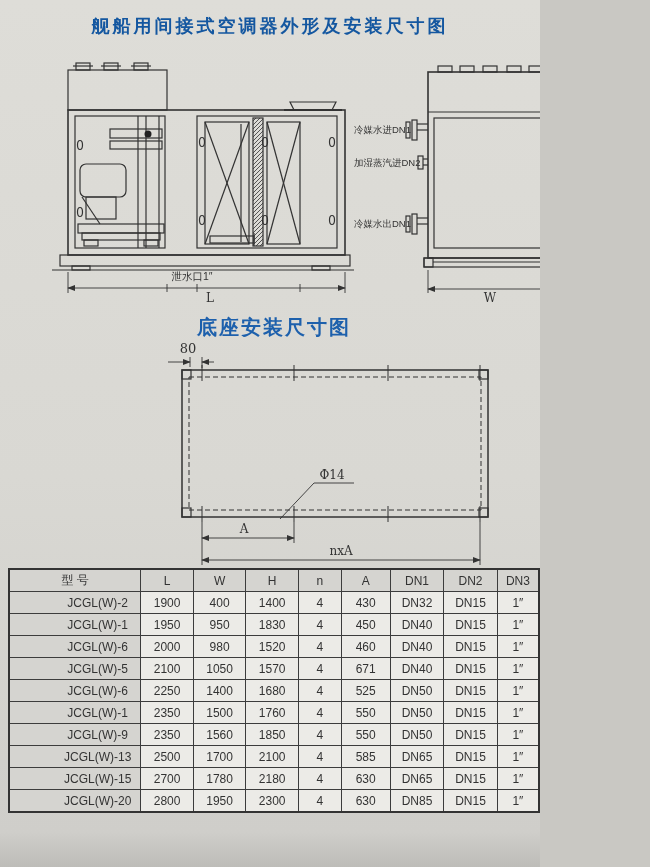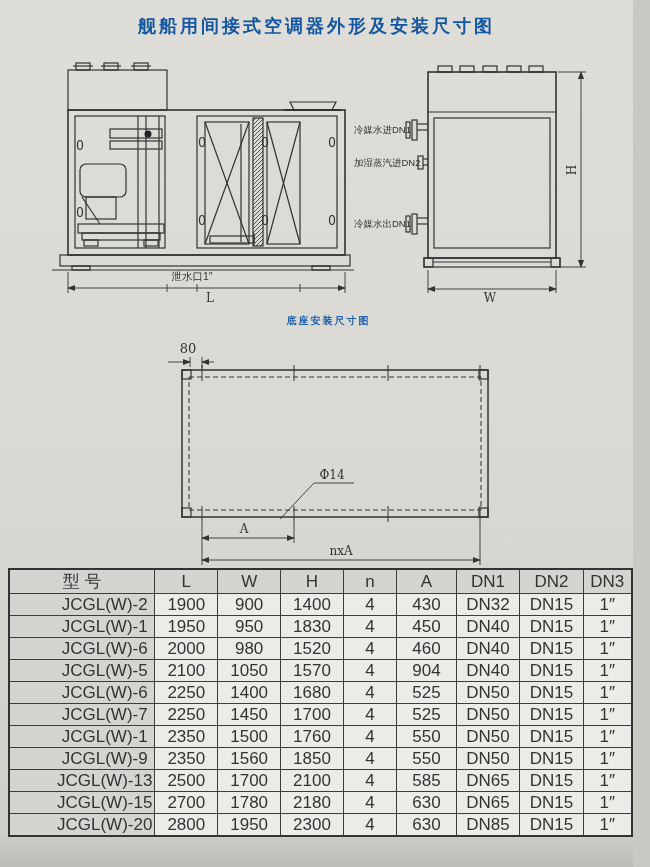--- a/index.html
+++ b/index.html
@@ -2,41 +2,41 @@
 <html><head>
 <meta charset="utf-8">
 <style>
   html,body { margin:0; padding:0; }
   body {
     width:650px; height:867px;
     background:#c9c8c3;
     font-family:"Liberation Sans", sans-serif;
   }
   #page {
-    position:relative; width:633px; height:867px; overflow:hidden;
+    position:relative; width:540px; height:867px; overflow:hidden;
     background:linear-gradient(180deg,#deddd8 0%,#d9d8d3 55%,#cfceca 96%,#bdbcb8 100%);
   }
   .doc-title {
     position:absolute; top:14px; left:0; width:100%;
     text-align:center; font-size:18px; font-weight:bold;
     color:#1457a0; letter-spacing:3px;
   }
   .doc-subtitle {
-    position:absolute; top:314px; left:12px; width:100%;
-    text-align:center; font-size:10px; font-weight:bold;
+    position:absolute; top:314px; left:4px; width:100%;
+    text-align:center; font-size:20px; font-weight:bold;
     color:#1d60ac; letter-spacing:2px;
   }
   svg text { fill:#333; }
   .dim-text { font-family:"DejaVu Serif", serif; }
   .cn-text  { font-family:"Liberation Sans", sans-serif; }
 
   table.spec {
     position:absolute; top:568px; left:8px;
     border-collapse:collapse; border:2px solid #333;
-    font-size:17px; color:#333; table-layout:fixed;
+    font-size:12px; color:#333; table-layout:fixed;
   }
   .spec th, .spec td {
     border:1px solid #3c3c3c; text-align:center;
     height:21px; padding:0 2px; font-weight:normal;
     white-space:nowrap; overflow:hidden;
   }
   .spec thead th { background:#d5d4d0; }
   .spec tbody th { background:#d5d4d0;padding-left:47px; }
   .spec tbody td { background:#ecebe7; }
   .spec tr > *:nth-child(1){ width:95px; }
@@ -277,21 +277,21 @@
           <th>A</th>
           <th>DN1</th>
           <th>DN2</th>
           <th>DN3</th>
         </tr>
       </thead>
       <tbody>
         <tr>
           <th>JCGL(W)-2</th>
           <td>1900</td>
-          <td>900</td>
+          <td>400</td>
           <td>1400</td>
           <td>4</td>
           <td>430</td>
           <td>DN32</td>
           <td>DN15</td>
           <td>1″</td>
         </tr>
         <tr>
           <th>JCGL(W)-1</th>
           <td>1950</td>
@@ -313,48 +313,37 @@
           <td>DN40</td>
           <td>DN15</td>
           <td>1″</td>
         </tr>
         <tr>
           <th>JCGL(W)-5</th>
           <td>2100</td>
           <td>1050</td>
           <td>1570</td>
           <td>4</td>
-          <td>904</td>
+          <td>671</td>
           <td>DN40</td>
           <td>DN15</td>
           <td>1″</td>
         </tr>
         <tr>
           <th>JCGL(W)-6</th>
           <td>2250</td>
           <td>1400</td>
           <td>1680</td>
           <td>4</td>
           <td>525</td>
           <td>DN50</td>
           <td>DN15</td>
           <td>1″</td>
         </tr>
         <tr>
-          <th>JCGL(W)-7</th>
-          <td>2250</td>
-          <td>1450</td>
-          <td>1700</td>
-          <td>4</td>
-          <td>525</td>
-          <td>DN50</td>
-          <td>DN15</td>
-          <td>1″</td>
-        </tr>
-        <tr>
           <th>JCGL(W)-1</th>
           <td>2350</td>
           <td>1500</td>
           <td>1760</td>
           <td>4</td>
           <td>550</td>
           <td>DN50</td>
           <td>DN15</td>
           <td>1″</td>
         </tr>

